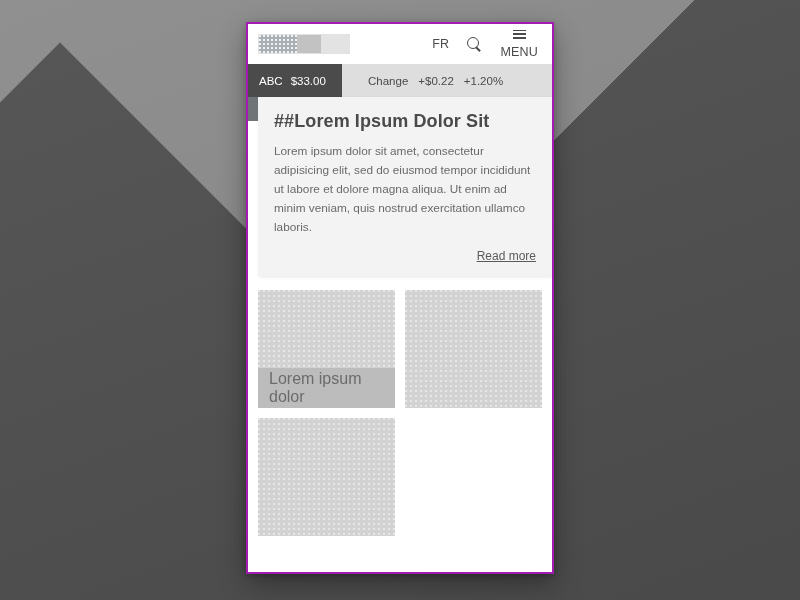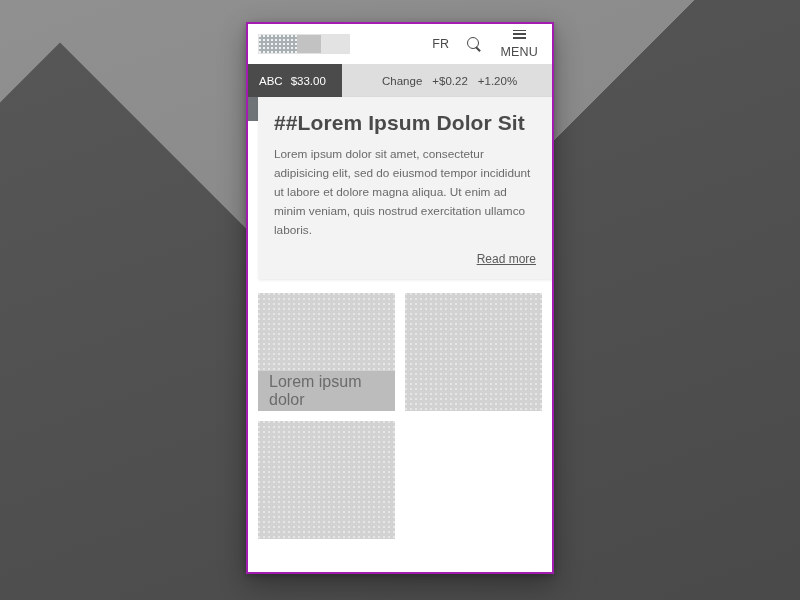--- a/index.html
+++ b/index.html
@@ -171,21 +171,21 @@
     gap: 8px;
     padding: 0 14px 0 11px;
     font-size: 11.5px;
     min-width: 94px;
   }
   .ticker-change {
     flex: 1;
     display: flex;
     align-items: center;
     gap: 10px;
-    padding-left: 40px;
+    padding-left: 26px;
     color: #4a4a4a;
     font-size: 11.5px;
   }
 
   
   .hero {
     background: #6e7477;
     padding: 18px 16px 14px 16px;
     min-height: 80px;
   }
@@ -208,21 +208,21 @@
     position: relative;
     margin-top: -24px;
     padding: 0 0 0 10px;
   }
   .card {
     background: #f3f3f3;
     padding: 14px 16px 12px 16px;
     box-shadow: 1px 1px 3px rgba(0,0,0,0.10);
   }
   .card h2 {
-    font-size: 21px;
+    font-size: 18px;
     font-weight: 700;
     color: #4a4a4a;
     letter-spacing: 0.1px;
     margin-bottom: 10px;
   }
   .card p {
     font-size: 11.8px;
     line-height: 1.62;
     color: #6a6a6a;
   }

